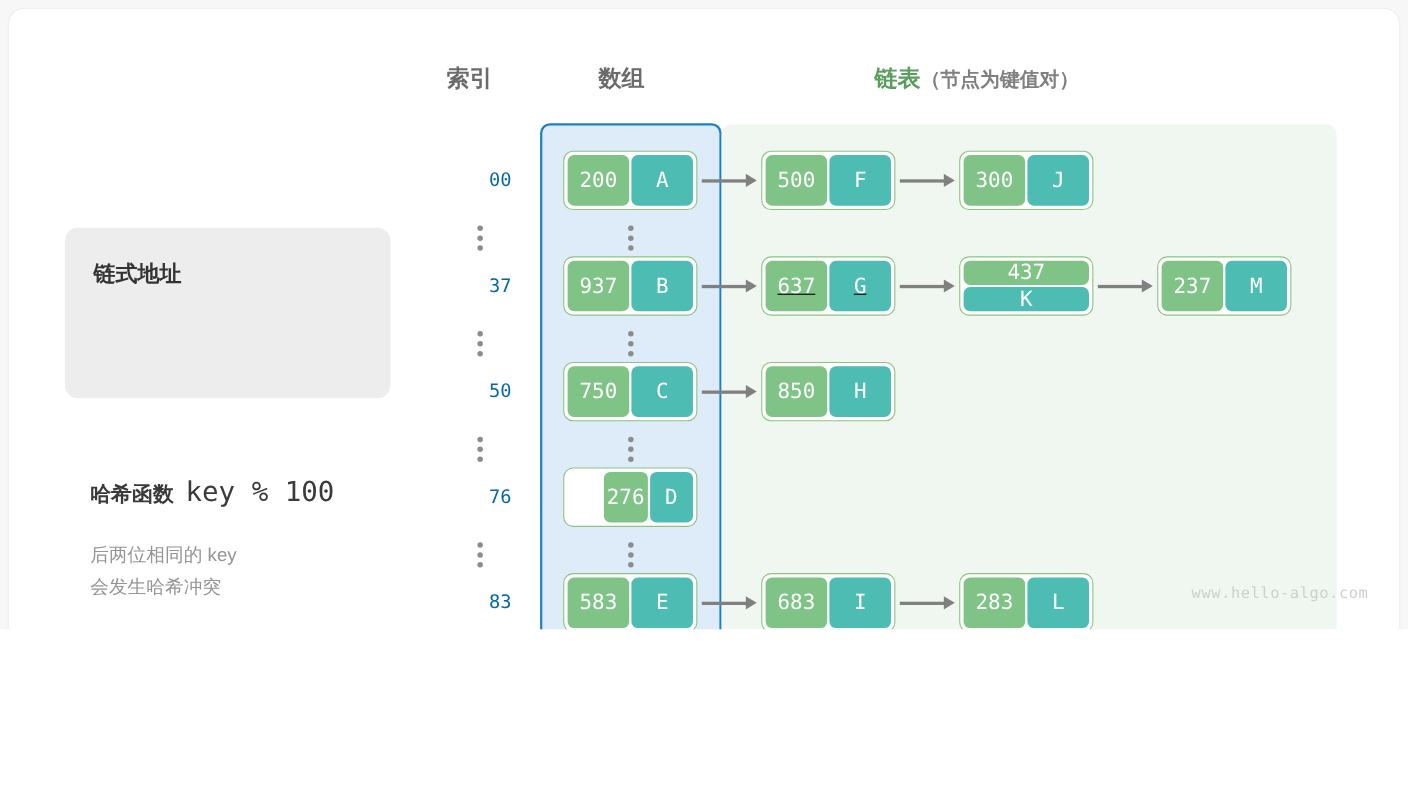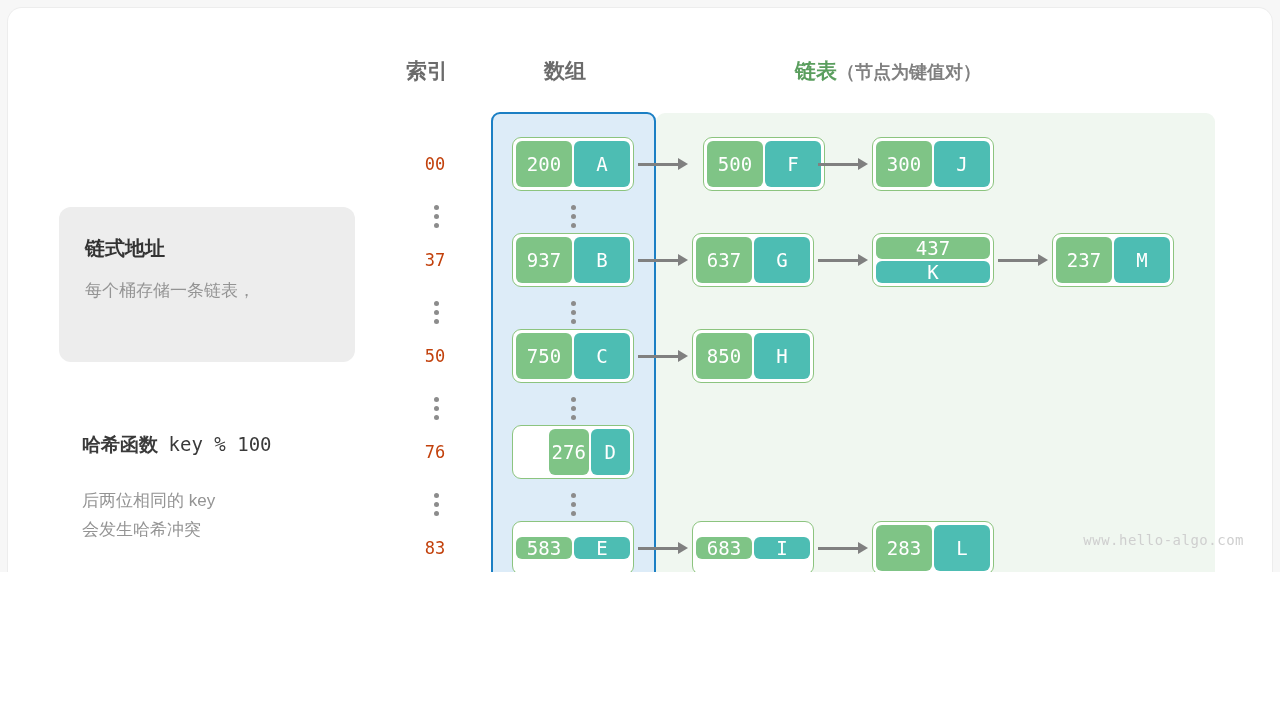--- a/index.html
+++ b/index.html
@@ -64,24 +64,24 @@
     width: 559px;
     height: 516px;
     background: #f0f7f0;
     border-radius: 9px;
   }
 
   
   .idx {
     position: absolute;
     width: 60px;
-    text-align: center;
+    text-align: right;
     font-family: "DejaVu Sans Mono", "Liberation Mono", monospace;
     font-size: 17px;
-    color: #c2410c;
+    color: #0369a1;
     line-height: 20px;
   }
 
   
   .vdots {
     position: absolute;
     width: 20px;
     height: 26px;
   }
   .vdots i {
@@ -179,21 +179,21 @@
     width: 320px;
   }
   #hash-note .h-title {
     font-size: 19px;
     font-weight: bold;
     color: #3a3a3a;
     white-space: nowrap;
   }
   #hash-note .h-title .mono {
     font-family: "DejaVu Sans Mono", "Liberation Mono", monospace;
-    font-size: 19px;
+    font-size: 25px;
     font-weight: normal;
     color: #3a3a3a;
   }
   #hash-note .h-body {
     margin-top: 28px;
     font-size: 17px;
     color: #949494;
     line-height: 29px;
   }
 
@@ -224,21 +224,21 @@
   <div id="rows-layer">
       <div class="idx" style="left: 405px; top: 154px;">00</div>
       <div class="node" style="left: 512px; top: 137px;">
         <div class="key">200</div>
         <div class="val">A</div>
       </div>
       <div class="arrow" style="left: 638px; top: 157px; width: 50px;">
         <div class="shaft"></div>
         <div class="head"></div>
       </div>
-      <div class="node" style="left: 692px; top: 137px; margin-left: 11px;">
+      <div class="node" style="left: 692px; top: 137px;">
         <div class="key">500</div>
         <div class="val">F</div>
       </div>
       <div class="arrow" style="left: 818px; top: 157px; width: 50px;">
         <div class="shaft"></div>
         <div class="head"></div>
       </div>
       <div class="node" style="left: 872px; top: 137px;">
         <div class="key">300</div>
         <div class="val">J</div>
@@ -255,21 +255,21 @@
       </div>
       <div class="idx" style="left: 405px; top: 250px;">37</div>
       <div class="node" style="left: 512px; top: 233px;">
         <div class="key">937</div>
         <div class="val">B</div>
       </div>
       <div class="arrow" style="left: 638px; top: 253px; width: 50px;">
         <div class="shaft"></div>
         <div class="head"></div>
       </div>
-      <div class="node" style="left: 692px; top: 233px;">
+      <div class="node" style="left: 692px; top: 233px; text-decoration: underline;">
         <div class="key">637</div>
         <div class="val">G</div>
       </div>
       <div class="arrow" style="left: 818px; top: 253px; width: 50px;">
         <div class="shaft"></div>
         <div class="head"></div>
       </div>
       <div class="node" style="left: 872px; top: 233px; flex-direction: column;">
         <div class="key">437</div>
         <div class="val">K</div>
@@ -324,29 +324,29 @@
         <i></i>
         <i></i>
         <i></i>
       </div>
       <div class="vdots" style="left: 564px; top: 492px;">
         <i></i>
         <i></i>
         <i></i>
       </div>
       <div class="idx" style="left: 405px; top: 538px;">83</div>
-      <div class="node" style="left: 512px; top: 521px; align-items: center;">
+      <div class="node" style="left: 512px; top: 521px;">
         <div class="key">583</div>
         <div class="val">E</div>
       </div>
       <div class="arrow" style="left: 638px; top: 541px; width: 50px;">
         <div class="shaft"></div>
         <div class="head"></div>
       </div>
-      <div class="node" style="left: 692px; top: 521px; align-items: center;">
+      <div class="node" style="left: 692px; top: 521px;">
         <div class="key">683</div>
         <div class="val">I</div>
       </div>
       <div class="arrow" style="left: 818px; top: 541px; width: 50px;">
         <div class="shaft"></div>
         <div class="head"></div>
       </div>
       <div class="node" style="left: 872px; top: 521px;">
         <div class="key">283</div>
         <div class="val">L</div>
@@ -359,21 +359,20 @@
       <div class="vdots" style="left: 564px; top: 588px;">
         <i></i>
         <i></i>
         <i></i>
       </div>
     </div>
 
   <div id="info-card">
     <div class="title">链式地址</div>
     <div class="body">
-      <div>每个桶存储一条链表，</div>
     </div>
   </div>
 
   <div id="hash-note">
     <div class="h-title"><span>哈希函数</span>&nbsp;&nbsp;<span class="mono">key % 100</span></div>
     <div class="h-body">
       <div>后两位相同的 key</div>
       <div>会发生哈希冲突</div>
     </div>
   </div>

